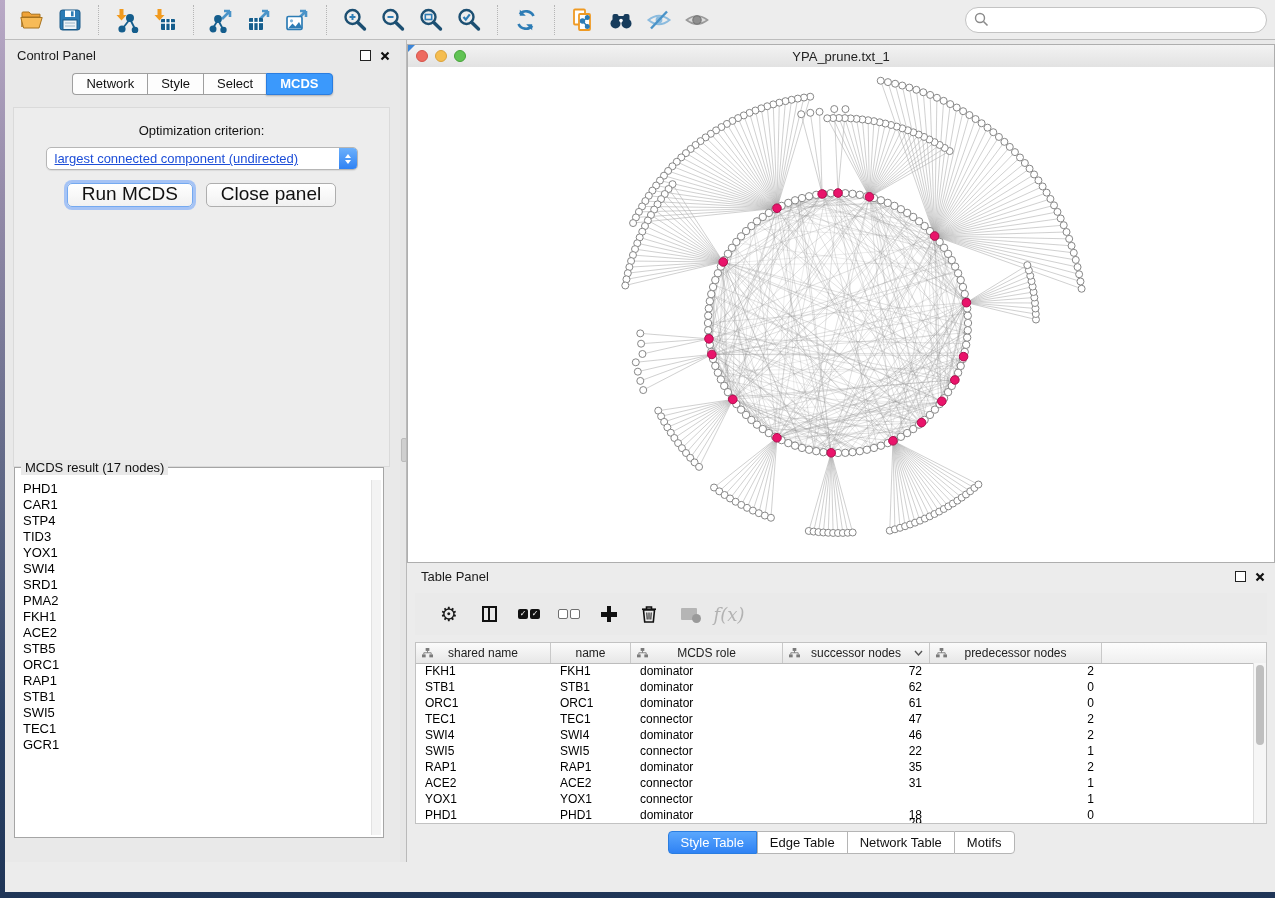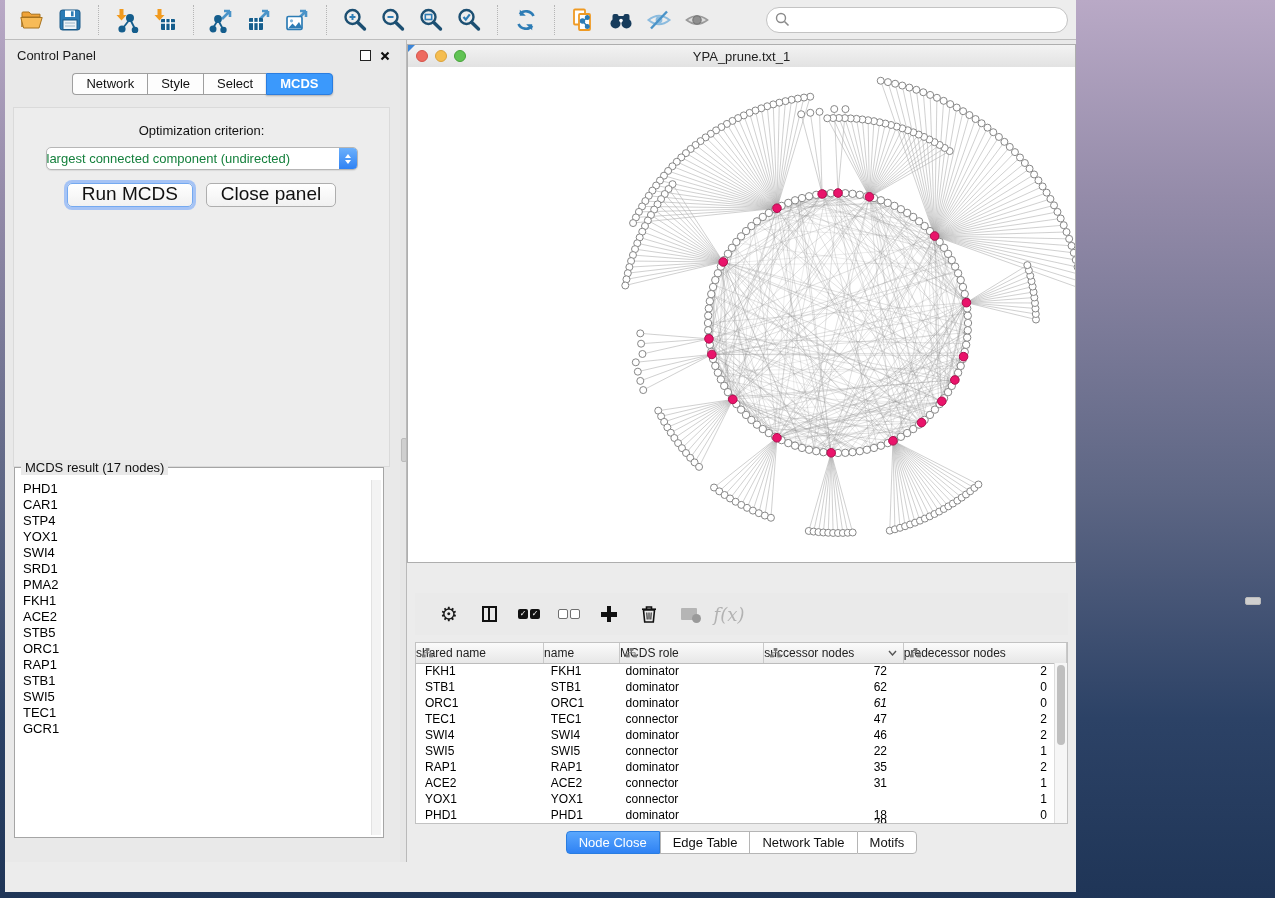--- a/index.html
+++ b/index.html
@@ -1,18 +1,18 @@
 <!DOCTYPE html>
 <html><head>
 <meta charset="utf-8">
 <style>
   html,body{margin:0;padding:0;}
   body{width:1275px;height:898px;overflow:hidden;font-family:"Liberation Sans",sans-serif;
        background:linear-gradient(180deg,#b9a9c6 0%,#948ba9 22%,#5d6684 55%,#2c4266 80%,#1f3557 100%);}
-  #stage{position:relative;width:1076px;height:898px;}
+  #stage{position:relative;width:1275px;height:898px;}
   #window{position:absolute;left:5px;top:0;right:0;bottom:6px;background:#ececec;}
 
   
   #toolbar{position:absolute;left:0;top:0;right:0;height:40px;background:#ededed;
            border-bottom:1px solid #bdbdbd;display:flex;align-items:center;padding-left:8px;box-sizing:border-box;}
   .tbtn{width:38px;height:32px;display:flex;align-items:center;justify-content:center;border-radius:4px;cursor:default;}
   .tbtn svg{width:26px;height:26px;}
   .tsep{width:0;height:30px;border-left:1px dotted #b5b5b5;margin:0 9px;}
   #searchbox{margin-left:auto;margin-right:8px;width:302px;height:26px;background:#fff;border:1px solid #c3c3c3;
              border-radius:13px;display:flex;align-items:center;padding:0 8px;gap:6px;box-sizing:border-box;}
@@ -29,21 +29,21 @@
          border-right:none;color:#111;}
   .cptab:first-child{border-radius:4px 0 0 4px;}
   .cptab.active{background:#3b99fc;color:#fff;border:1px solid #2a7de0;border-radius:4px;font-weight:bold;
                 box-shadow:0 1px 2px rgba(0,0,0,.25);}
   .cptab:last-child{border-right:1px solid #9f9f9f;border-radius:0 4px 4px 0;}
   .cptab.active:last-child{border-right:1px solid #2a7de0;}
   #cp-content{position:absolute;top:67px;left:8px;width:377px;height:360px;background:#ededed;border:1px solid #dadada;box-sizing:border-box;}
   #opt-label{margin-top:15px;text-align:center;font-size:13px;color:#111;}
   #criterion{margin:9px auto 0;width:312px;height:23px;background:#fff;border:1px solid #b6b6b6;border-radius:5px;
              display:flex;align-items:center;box-sizing:border-box;box-shadow:0 1px 1px rgba(0,0,0,.08);}
-  #criterion .val{flex:1;font-size:13px;padding-left:0;color:#15803d;white-space:nowrap;overflow:hidden;}
+  #criterion .val{flex:1;font-size:13px;padding-left:8px;color:#1d4ed8;white-space:nowrap;overflow:hidden;text-decoration:underline;}
   #criterion .stepper{width:18px;align-self:stretch;background:linear-gradient(#6cb0fb,#2f82f4);border-radius:0 4px 4px 0;
              display:flex;flex-direction:column;align-items:center;justify-content:center;gap:2px;}
   .tri-up{width:0;height:0;border-left:3.5px solid transparent;border-right:3.5px solid transparent;border-bottom:4px solid #fff;}
   .tri-dn{width:0;height:0;border-left:3.5px solid transparent;border-right:3.5px solid transparent;border-top:4px solid #fff;}
   #cp-buttons{margin-top:13px;display:flex;justify-content:center;gap:13px;}
   .btn{height:22px;line-height:20px;padding:0 14px;font-size:19px;background:linear-gradient(#ffffff,#f1f1f1);
        border:1px solid #aeaeae;border-radius:5px;color:#111;}
   .btn.focused{border:1px solid #74a9f0;box-shadow:0 0 0 3px rgba(77,144,254,.45);}
   #mcds-box{position:absolute;left:9px;top:427px;width:370px;height:371px;background:#fff;border:1px solid #a5a5a5;box-sizing:border-box;}
   #mcds-legend{position:absolute;top:-8px;left:6px;background:#e9e9e9;padding:0 4px;font-size:13px;color:#111;}
@@ -83,21 +83,21 @@
   .unck{width:10px;height:10px;border:1.5px solid #6f6f6f;background:#fff;border-radius:2px;box-sizing:border-box;}
   .plus{position:relative;width:16px;height:16px;}
   .plus:before{content:"";position:absolute;left:0;top:6px;width:16px;height:4.5px;background:#111;}
   .plus:after{content:"";position:absolute;left:5.7px;top:0;width:4.5px;height:16px;background:#111;}
   .fx{font-family:"DejaVu Serif",serif;font-style:italic;font-size:18px;color:#b2b2b2;}
   .delgrid{position:relative;width:16px;height:12px;background:#b5b5b5;border-radius:1px;}
   .delgrid:after{content:"";position:absolute;right:-4px;bottom:-3px;width:9px;height:9px;border-radius:50%;background:#9a9a9a;}
 
   #table{position:absolute;left:8px;right:8px;top:79px;height:182px;background:#fff;border:1px solid #c2c2c2;box-sizing:border-box;}
   #thead{display:flex;height:20px;background:linear-gradient(#fbfbfb,#e7e7e7);border-bottom:1px solid #bcbcbc;}
-  .hcell{display:flex;align-items:center;justify-content:flex-start;gap:5px;border-right:1px solid #c9c9c9;
+  .hcell{display:flex;align-items:center;justify-content:center;gap:5px;border-right:1px solid #c9c9c9;
          font-size:12px;color:#222;box-sizing:border-box;position:relative;}
   .hcell .aicon{margin-left:4px;position:absolute;left:2px;}
   .hfill{flex:1;background:linear-gradient(#fdfdfd,#efefef);}
   #tbody{position:absolute;top:20px;left:0;right:12px;bottom:0;overflow:hidden;}
   .trow{display:flex;height:16px;align-items:center;}
   .tcell{font-size:12px;color:#000;box-sizing:border-box;padding-left:9px;white-space:nowrap;overflow:hidden;}
   .tcell.num{text-align:right;padding-left:0;padding-right:8px;}
   #tscroll{position:absolute;top:20px;right:0;bottom:0;width:12px;background:#f6f6f6;border-left:1px solid #ddd;}
   #tscroll .thumb{position:absolute;left:2px;top:2px;width:8px;height:80px;background:#bfbfbf;border-radius:4px;}
   #tp-tabs{position:absolute;bottom:8px;left:0;right:0;display:flex;justify-content:center;}
@@ -321,20 +321,21 @@
           <div class="btn">Close panel</div>
         </div>
       </div>
 
       <div id="mcds-box">
         <span id="mcds-legend">MCDS result (17 nodes)</span>
         <div id="mcds-list">
             <div class="ritem">PHD1</div>
             <div class="ritem">CAR1</div>
             <div class="ritem">STP4</div>
+            <div class="ritem">TID3</div>
             <div class="ritem">YOX1</div>
             <div class="ritem">SWI4</div>
             <div class="ritem">SRD1</div>
             <div class="ritem">PMA2</div>
             <div class="ritem">FKH1</div>
             <div class="ritem">ACE2</div>
             <div class="ritem">STB5</div>
             <div class="ritem">ORC1</div>
             <div class="ritem">RAP1</div>
             <div class="ritem">STB1</div>
@@ -1221,20 +1222,29 @@
                 <circle cx="546.8432260188918" cy="312.98824908258" r="4.3" fill="#e9146b" stroke="#b10d4e" stroke-width="1"></circle>
                 <circle cx="555.5703574175789" cy="289.6464758633277" r="4.3" fill="#e9146b" stroke="#b10d4e" stroke-width="1"></circle>
               </g>
             </svg>
         </div>
       </div>
 
       <div id="hsplit-grip"></div>
 
       <div id="table-panel">
+        <div class="tp-head">
+          <span class="panel-title">Table Panel</span>
+          <span class="winbtns">
+            <span class="float-ico"></span>
+            <svg width="10" height="10" viewBox="0 0 10 10">
+                <path d="M1.5 1.5 L8.5 8.5 M8.5 1.5 L1.5 8.5" stroke="#111" stroke-width="2.2"></path>
+              </svg>
+          </span>
+        </div>
 
         <div id="tp-toolbar">
           <div class="ttbtn">
               <span class="gear">⚙</span>
             </div>
           <div class="ttbtn">
               <span class="colico"></span>
             </div>
           <div class="ttbtn">
               <span class="ckpair">
@@ -1343,21 +1353,21 @@
                 <div class="tcell" style="width: 135px;">STB1</div>
                 <div class="tcell" style="width: 80px;">STB1</div>
                 <div class="tcell" style="width: 152px;">dominator</div>
                 <div class="tcell num" style="width: 147px;">62</div>
                 <div class="tcell num" style="width: 172px;">0</div>
               </div>
               <div class="trow">
                 <div class="tcell" style="width: 135px;">ORC1</div>
                 <div class="tcell" style="width: 80px;">ORC1</div>
                 <div class="tcell" style="width: 152px;">dominator</div>
-                <div class="tcell num" style="width: 147px; font-style: italic;">61</div>
+                <div class="tcell num" style="width: 147px;">61</div>
                 <div class="tcell num" style="width: 172px;">0</div>
               </div>
               <div class="trow">
                 <div class="tcell" style="width: 135px;">TEC1</div>
                 <div class="tcell" style="width: 80px;">TEC1</div>
                 <div class="tcell" style="width: 152px;">connector</div>
                 <div class="tcell num" style="width: 147px;">47</div>
                 <div class="tcell num" style="width: 172px;">2</div>
               </div>
               <div class="trow">
@@ -1402,21 +1412,21 @@
                 <div class="tcell num" style="width: 147px;">18</div>
                 <div class="tcell num" style="width: 172px;">0</div>
               </div>
             </div>
           <div id="tscroll">
               <div class="thumb"></div>
             </div>
         </div>
 
         <div id="tp-tabs">
-            <div class="btab active">Node Close</div>
+            <div class="btab active">Style Table</div>
             <div class="btab">Edge Table</div>
             <div class="btab">Network Table</div>
             <div class="btab">Motifs</div>
           </div>
       </div>
     </div>
 
 
   </div>
 </div>

